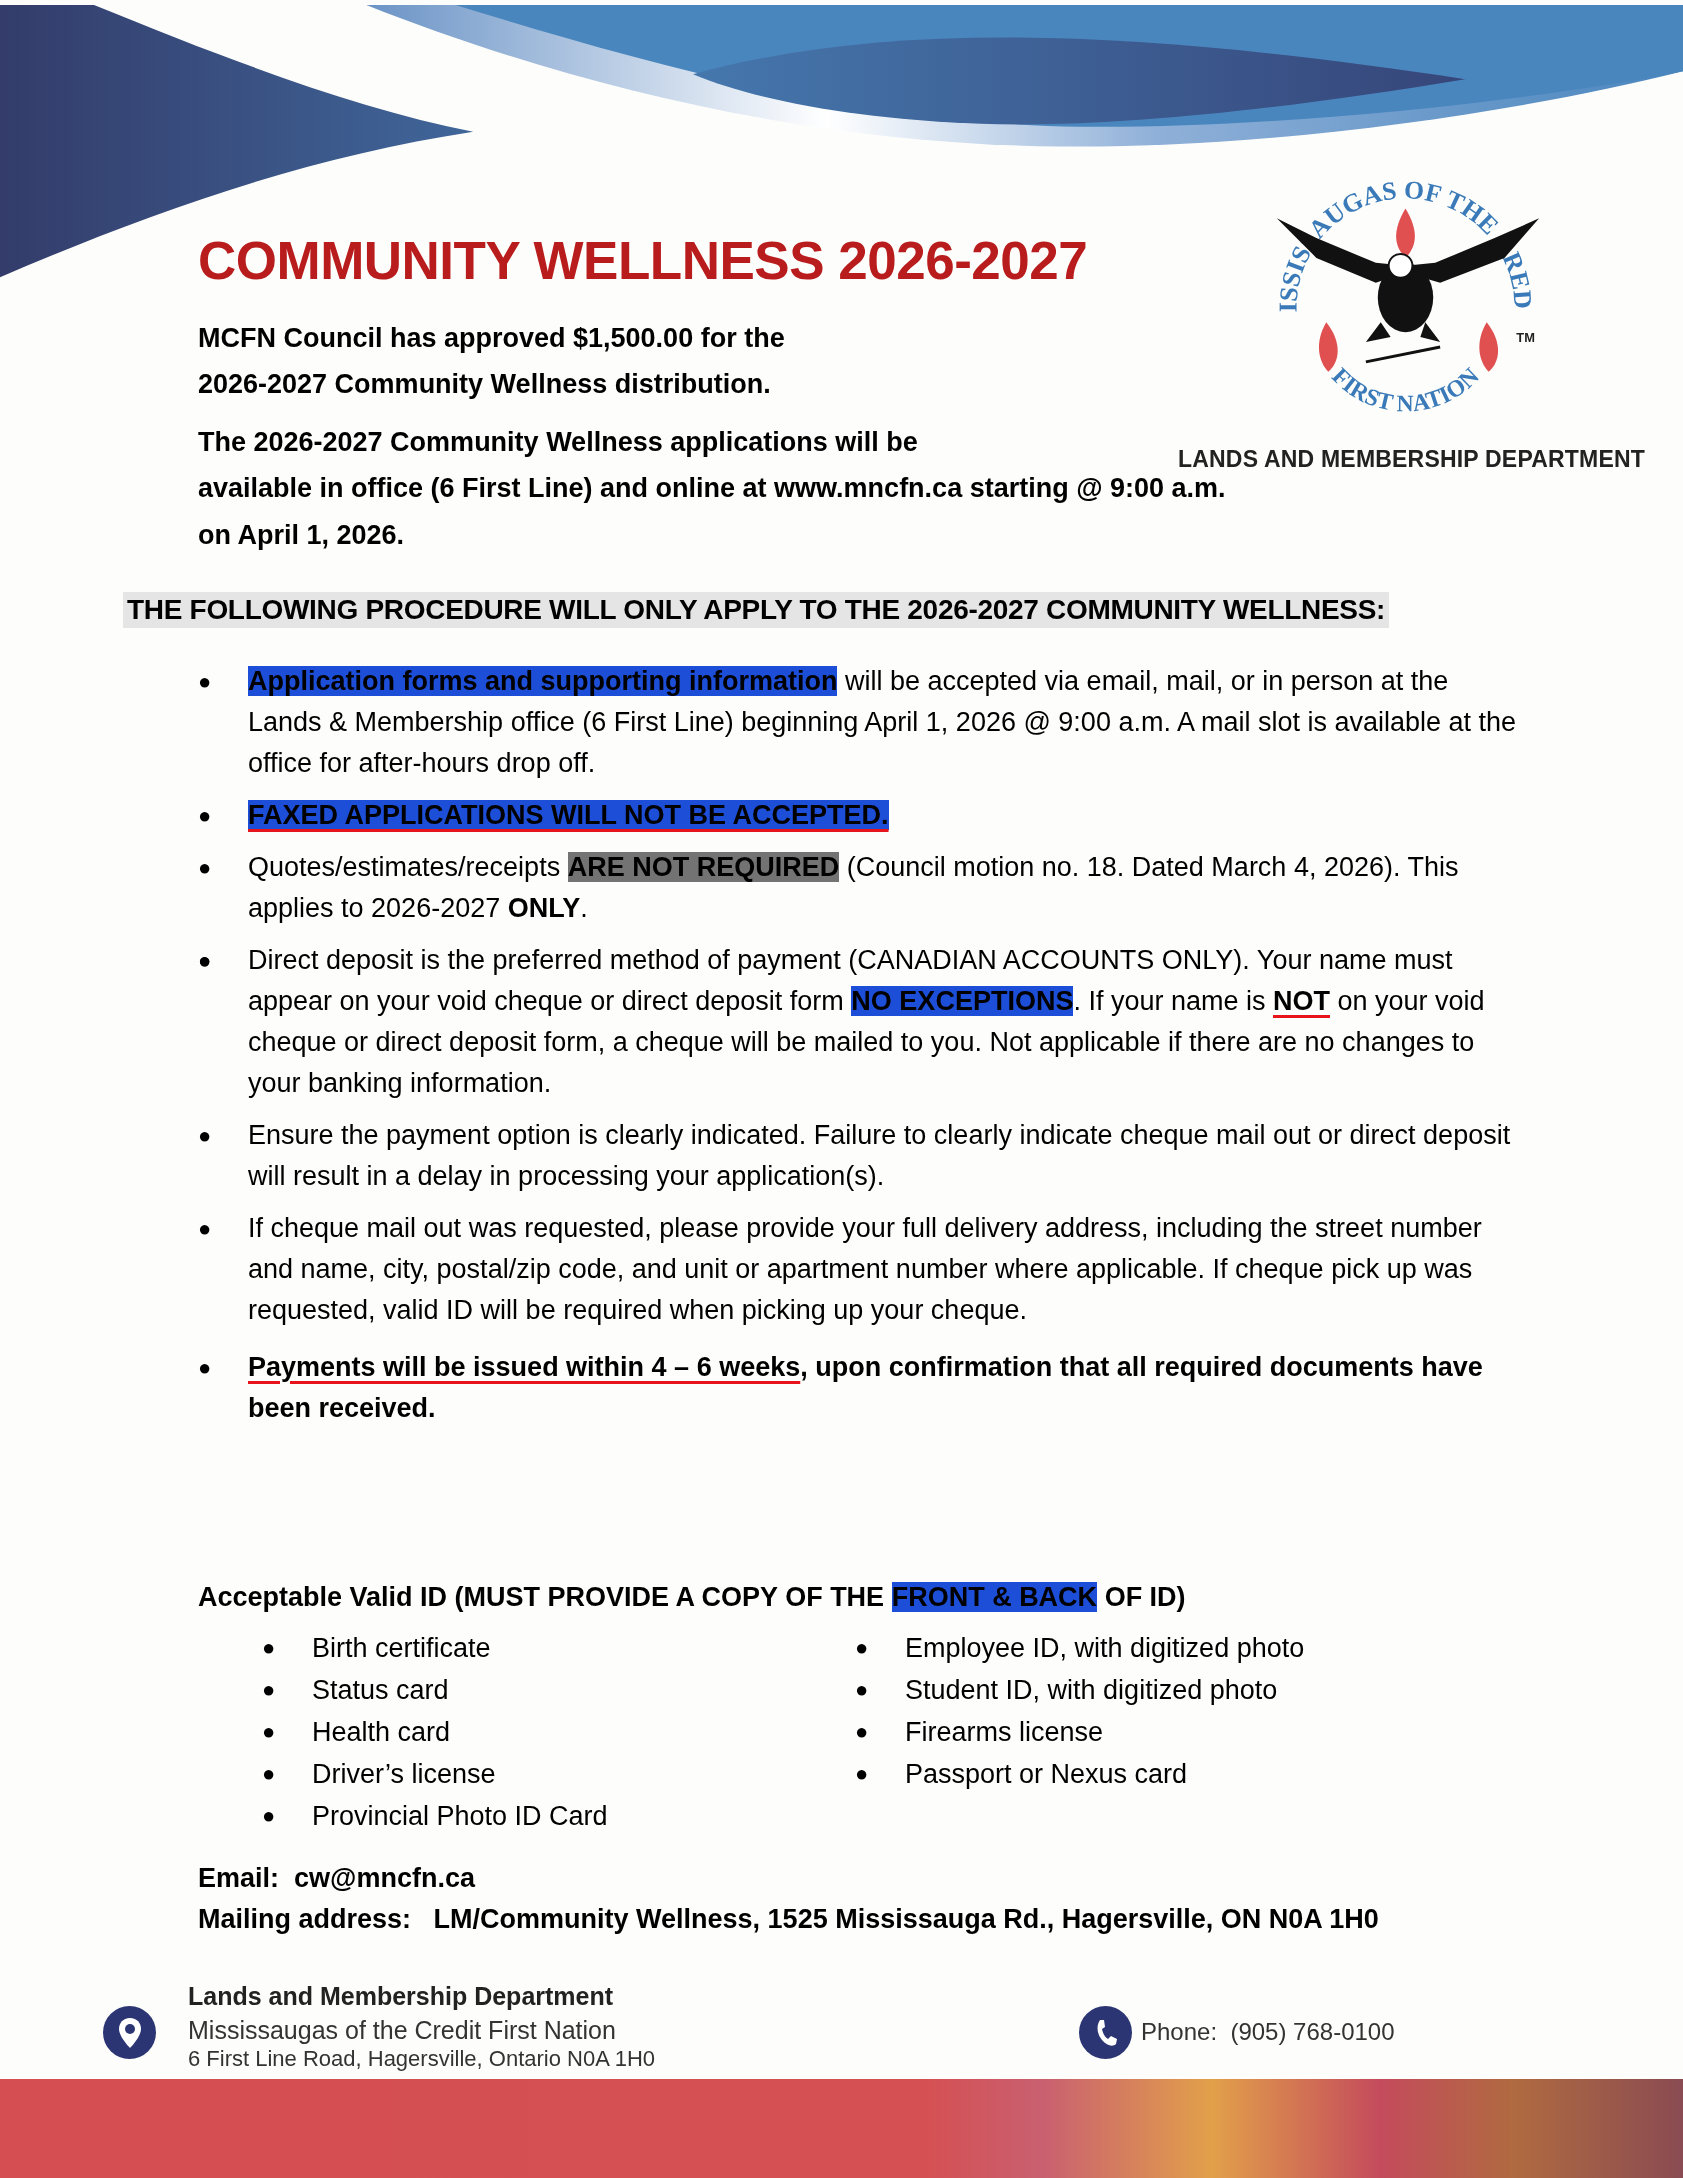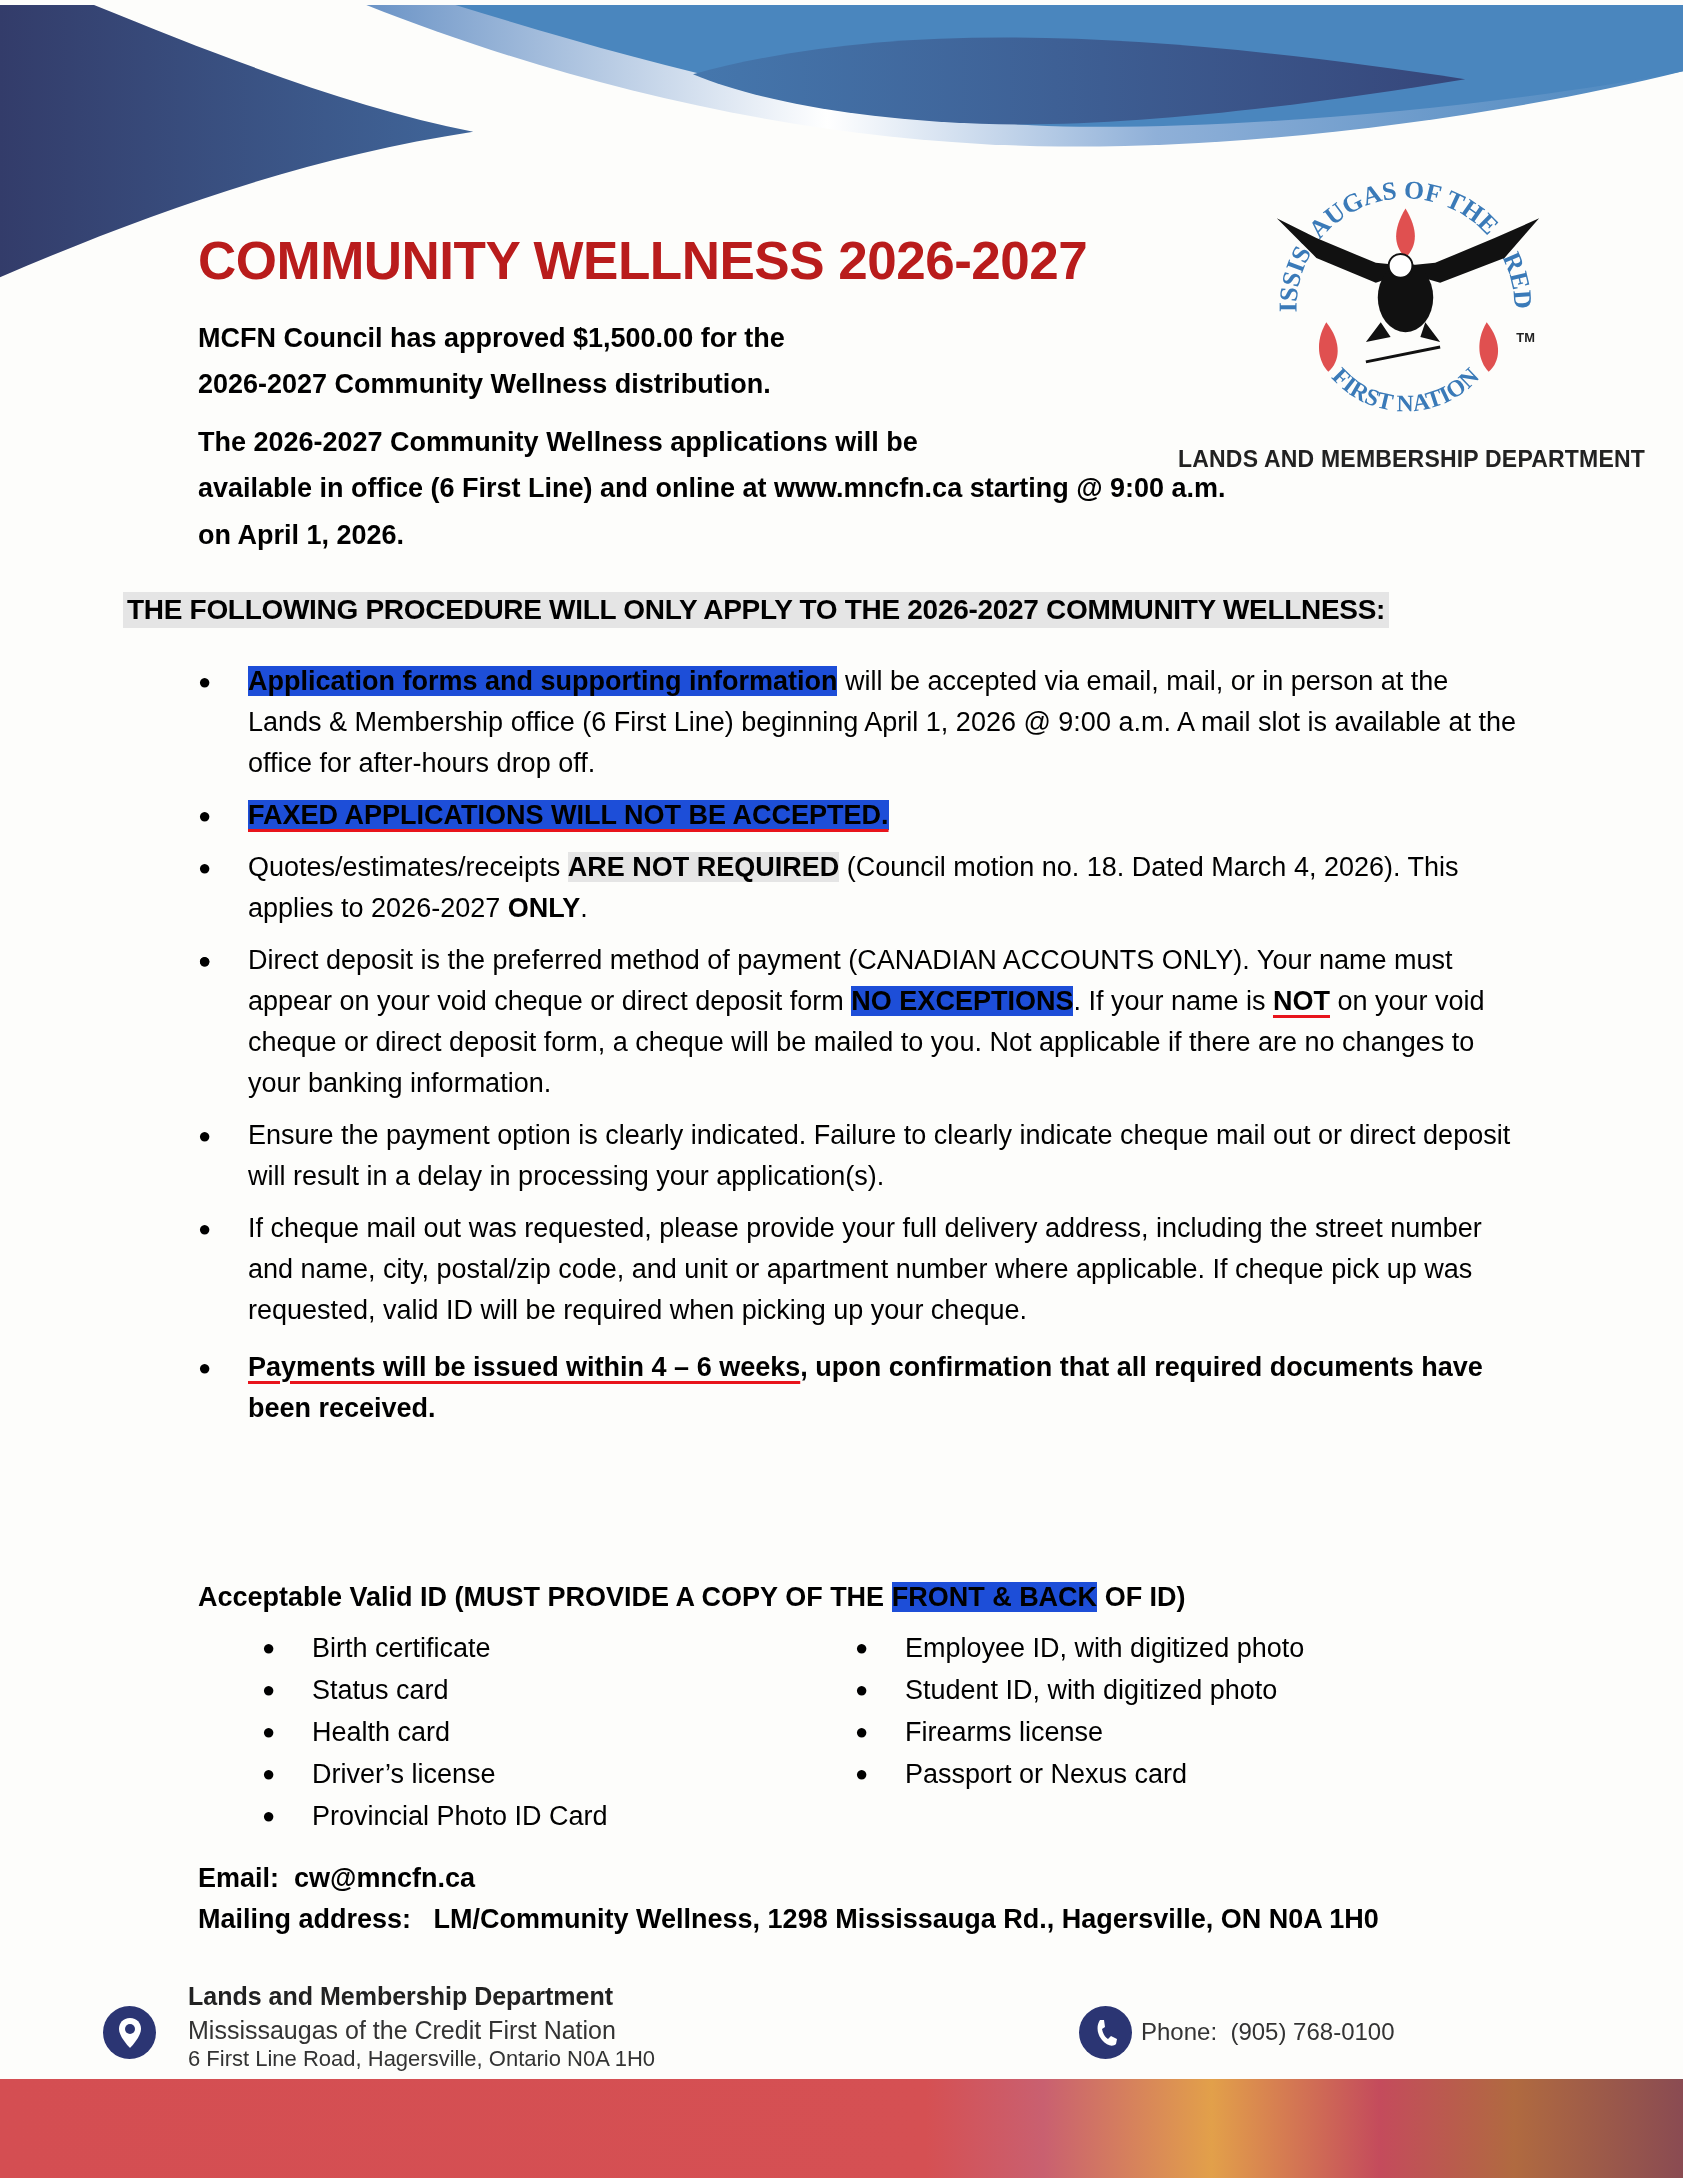--- a/index.html
+++ b/index.html
@@ -10,21 +10,21 @@
   .abs { position:absolute; }
   #header-art { position:absolute; left:0; top:0; width:1683px; height:297px; }
   .title {
     left:198px; top:230px; font-size:53px; font-weight:bold; color:#b91c1c;
     letter-spacing:-0.5px; white-space:nowrap;
   }
   .intro { left:198px; font-size:27px; font-weight:bold; line-height:47px; white-space:nowrap; }
   .logo { left:1257px; top:149px; width:297px; height:297px; }
   .dept-label { left:1178px; top:446px; font-size:23px; font-weight:bold; color:#222; white-space:nowrap; letter-spacing:0.2px; }
   .hl-yellow { background:#1d4ed8; }
-  .hl-cyan { background:#e5e5e5; }
+  .hl-cyan { background:#737373; }
   .u-red { text-decoration:underline; text-decoration-color:#e8141b; text-decoration-thickness:3px; text-underline-offset:5px; }
   .procedure {
     left:123px; top:592px; font-size:28px; font-weight:bold; white-space:nowrap;
     background:#e5e5e5; padding:2px 4px; letter-spacing:-0.3px;
   }
   .bullets { left:198px; top:661px; width:1327px; margin:0; padding:0; list-style:none; }
   .bullets li { position:relative; padding-left:50px; font-size:27px; line-height:41px; margin-bottom:11px; }
   .bullets li .dot { position:absolute; left:0; top:0; font-size:22px; }
   .b { font-weight:bold; }
   .bi { font-weight:bold; font-style:italic; }
@@ -152,21 +152,21 @@
   <li><span class="dot">●</span><span>Employee ID, with digitized photo</span></li>
   <li><span class="dot">●</span><span>Student ID, with digitized photo</span></li>
   <li><span class="dot">●</span><span>Firearms license</span></li>
   <li><span class="dot">●</span><span>Passport or Nexus card</span></li>
 </ul>
 
 <div class="abs contact" style="top:1863px;">
   <span>Email:</span>&nbsp;&nbsp;<span>cw@mncfn.ca</span>
 </div>
 <div class="abs contact" style="top:1904px;">
-  <span>Mailing address:</span>&nbsp;&nbsp;&nbsp;<span>LM/Community Wellness, 1298 Mississauga Rd., Hagersville, ON   N0A 1H0</span>
+  <span>Mailing address:</span>&nbsp;&nbsp;&nbsp;<span>LM/Community Wellness, 1525 Mississauga Rd., Hagersville, ON   N0A 1H0</span>
 </div>
 
 <div class="abs foot-icon" style="left:103px; top:2006px;">
   <svg width="26" height="34" viewBox="0 0 26 34">
       <path d="M13 2 C6 2 2 7 2 13 C2 21 13 32 13 32 C13 32 24 21 24 13 C24 7 20 2 13 2 Z" fill="#fff"></path>
       <circle cx="13" cy="13" r="5" fill="#2b3573"></circle>
     </svg>
 </div>
 <div class="abs foot-text-b" style="left:188px; top:1982px;">Lands and Membership Department</div>
 <div class="abs foot-text" style="left:188px; top:2016px; font-size:25px;">Mississaugas of the Credit First Nation</div>

